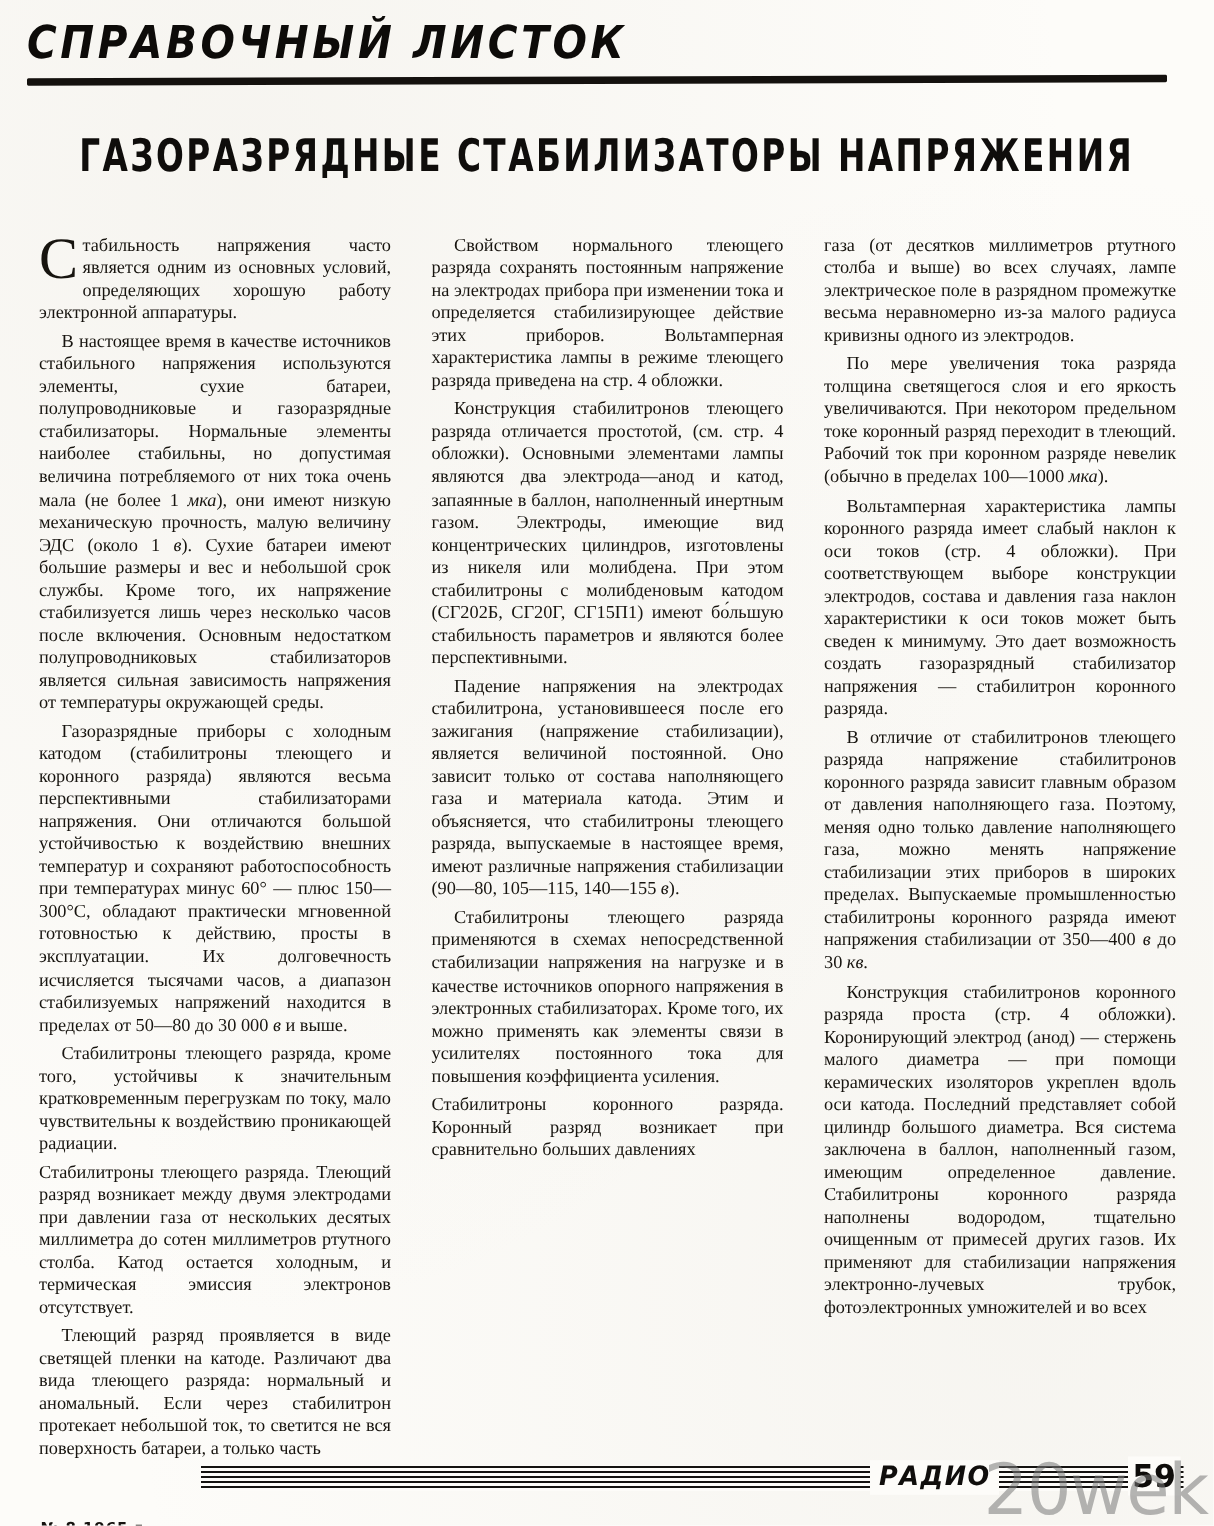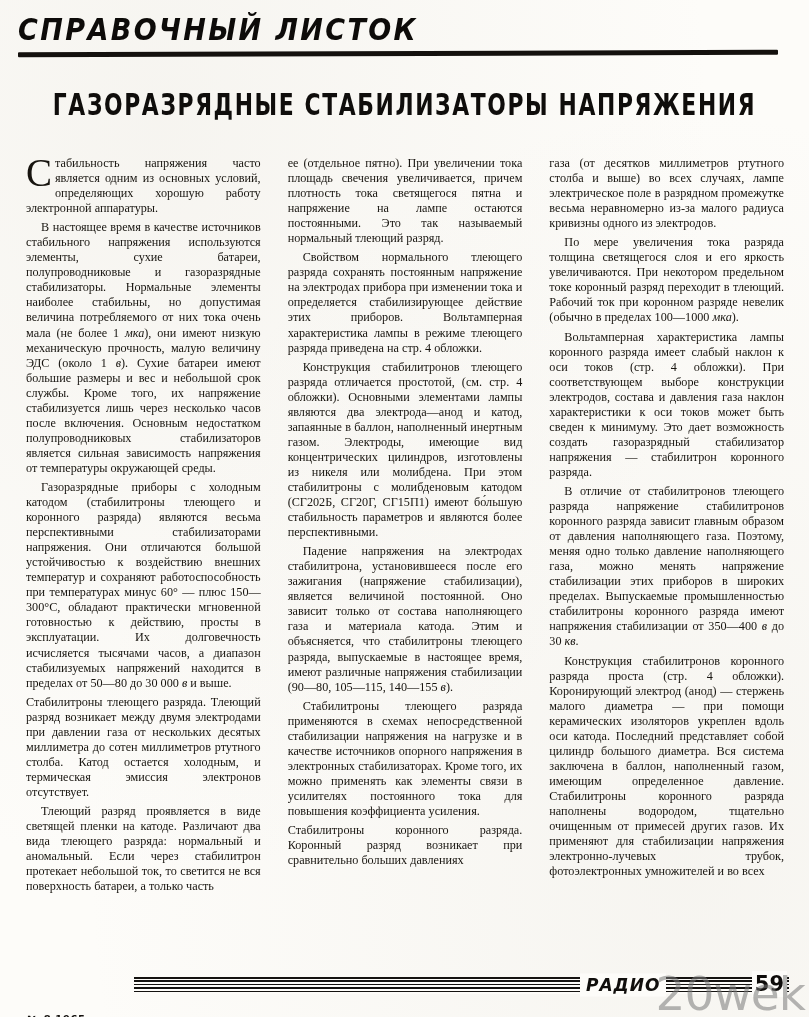--- a/index.html
+++ b/index.html
@@ -198,25 +198,25 @@
     <div class="rubric-rule"></div>
   </div>
 
   <div class="headline">ГАЗОРАЗРЯДНЫЕ СТАБИЛИЗАТОРЫ НАПРЯЖЕНИЯ</div>
 
   <div class="columns">
     <div class="col">
         <p class="dropcap">Стабильность напряжения часто является одним из основных условий, определяющих хорошую работу электронной аппаратуры.</p>
         <p>В настоящее время в качестве источников стабильного напряжения используются элементы, сухие батареи, полупроводниковые и газоразрядные стабилизаторы. Нормальные элементы наиболее стабильны, но допустимая величина потребляемого от них тока очень мала (не более 1 <i>мка</i>), они имеют низкую механическую прочность, малую величину ЭДС (около 1 <i>в</i>). Сухие батареи имеют большие размеры и вес и небольшой срок службы. Кроме того, их напряжение стабилизуется лишь через несколько часов после включения. Основным недостатком полупроводниковых стабилизаторов является сильная зависимость напряжения от температуры окружающей среды.</p>
         <p>Газоразрядные приборы с холодным катодом (стабилитроны тлеющего и коронного разряда) являются весьма перспективными стабилизаторами напряжения. Они отличаются большой устойчивостью к воздействию внешних температур и сохраняют работоспособность при температурах минус 60° — плюс 150—300°С, обладают практически мгновенной готовностью к действию, просты в эксплуатации. Их долговечность исчисляется тысячами часов, а диапазон стабилизуемых напряжений находится в пределах от 50—80 до 30 000 <i>в</i> и выше.</p>
+        <p>Стабилитроны тлеющего разряда, кроме того, устойчивы к значительным кратковременным перегрузкам по току, мало чувствительны к воздействию проникающей радиации.</p>
         <p class="cont"><b>Стабилитроны тлеющего разряда.</b> Тлеющий разряд возникает между двумя электродами при давлении газа от нескольких десятых миллиметра до сотен миллиметров ртутного столба. Катод остается холодным, и термическая эмиссия электронов отсутствует.</p>
         <p>Тлеющий разряд проявляется в виде светящей пленки на катоде. Различают два вида тлеющего разряда: нормальный и аномальный. Если через стабилитрон протекает небольшой ток, то светится не вся поверхность батареи, а только часть</p>
       </div>
     <div class="col">
-        <p class="cont">ее (отдельное пятно). При увеличении тока площадь свечения увеличивается, причем плотность тока светящегося пятна и напряжение на лампе остаются постоянными. Это так называемый нормальный тлеющий разряд.</p>
         <p>Свойством нормального тлеющего разряда сохранять постоянным напряжение на электродах прибора при изменении тока и определяется стабилизирующее действие этих приборов. Вольтамперная характеристика лампы в режиме тлеющего разряда приведена на стр. 4 обложки.</p>
         <p>Конструкция стабилитронов тлеющего разряда отличается простотой, (см. стр. 4 обложки). Основными элементами лампы являются два электрода—анод и катод, запаянные в баллон, наполненный инертным газом. Электроды, имеющие вид концентрических цилиндров, изготовлены из никеля или молибдена. При этом стабилитроны с молибденовым катодом (СГ202Б, СГ20Г, СГ15П1) имеют бо́льшую стабильность параметров и являются более перспективными.</p>
         <p>Падение напряжения на электродах стабилитрона, установившееся после его зажигания (напряжение стабилизации), является величиной постоянной. Оно зависит только от состава наполняющего газа и материала катода. Этим и объясняется, что стабилитроны тлеющего разряда, выпускаемые в настоящее время, имеют различные напряжения стабилизации (90—80, 105—115, 140—155 <i>в</i>).</p>
         <p>Стабилитроны тлеющего разряда применяются в схемах непосредственной стабилизации напряжения на нагрузке и в качестве источников опорного напряжения в электронных стабилизаторах. Кроме того, их можно применять как элементы связи в усилителях постоянного тока для повышения коэффициента усиления.</p>
         <p class="cont"><b>Стабилитроны коронного разряда.</b> Коронный разряд возникает при сравнительно больших давлениях</p>
       </div>
     <div class="col">
         <p class="cont">газа (от десятков миллиметров ртутного столба и выше) во всех случаях, лампе электрическое поле в разрядном промежутке весьма неравномерно из-за малого радиуса кривизны одного из электродов.</p>
         <p>По мере увеличения тока разряда толщина светящегося слоя и его яркость увеличиваются. При некотором предельном токе коронный разряд переходит в тлеющий. Рабочий ток при коронном разряде невелик (обычно в пределах 100—1000 <i>мка</i>).</p>
         <p>Вольтамперная характеристика лампы коронного разряда имеет слабый наклон к оси токов (стр. 4 обложки). При соответствующем выборе конструкции электродов, состава и давления газа наклон характеристики к оси токов может быть сведен к минимуму. Это дает возможность создать газоразрядный стабилизатор напряжения — стабилитрон коронного разряда.</p>

